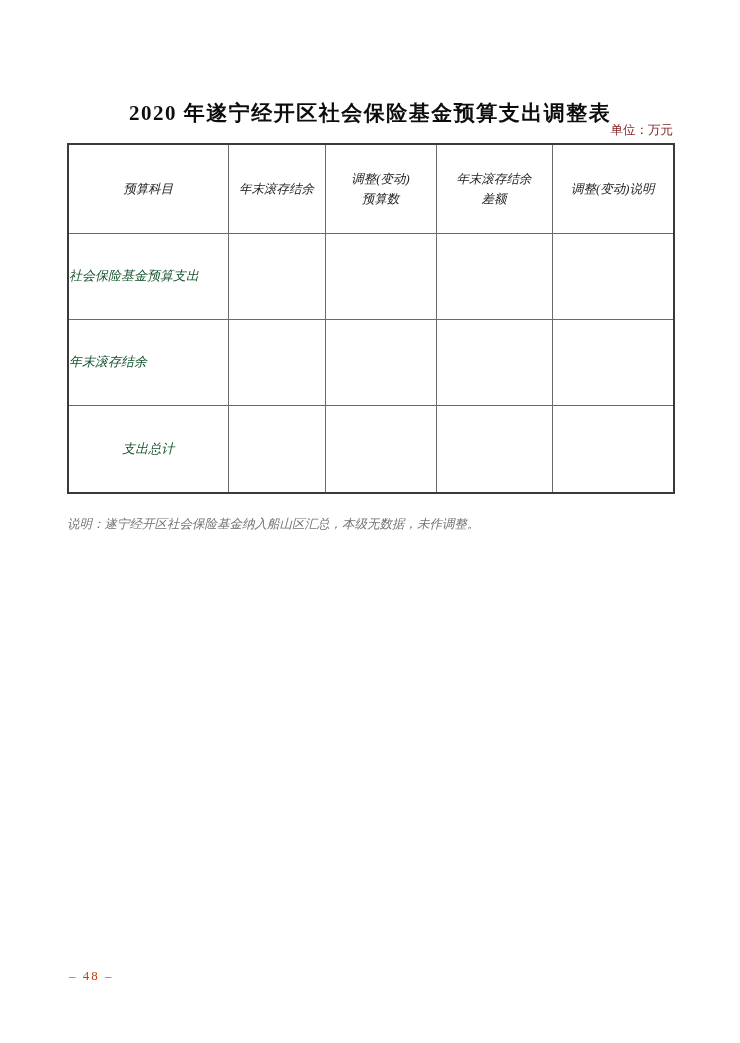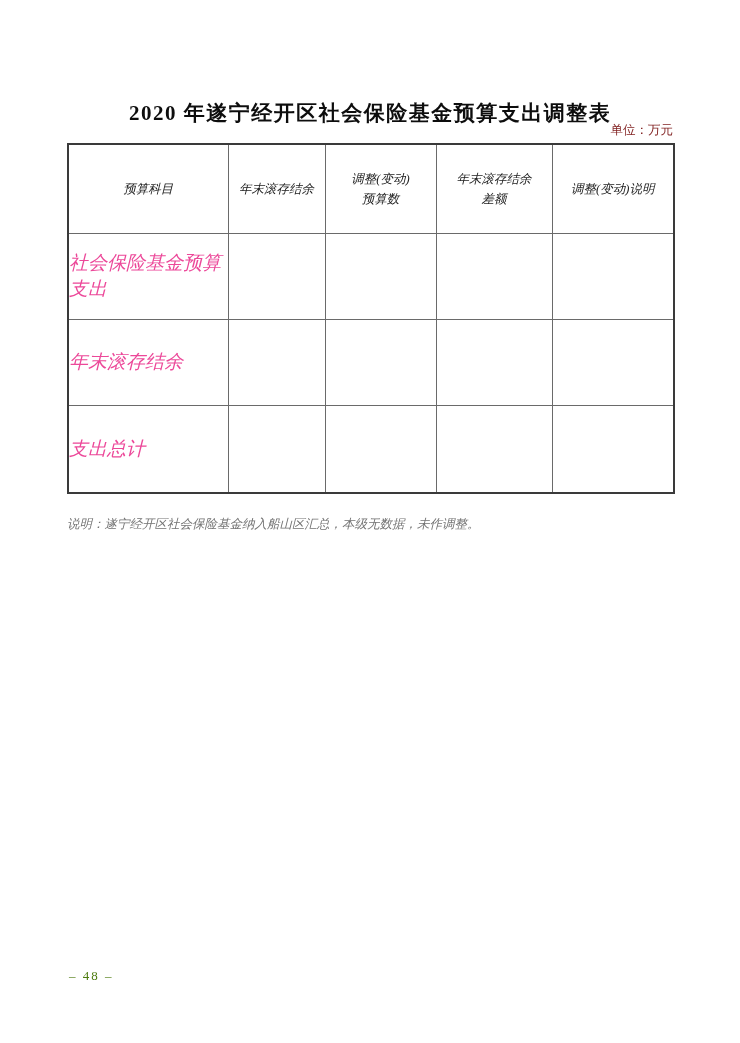--- a/index.html
+++ b/index.html
@@ -60,48 +60,48 @@
   table.budget-table tbody tr.row-3 { height: 88px; }
   table.budget-table th {
     font-weight: normal;
     font-size: 12.5px;
     line-height: 20px;
     text-align: center;
     white-space: pre-line;
     color: #222222;
   }
   td.label-cell {
-    font-size: 19px;
-    color: #ec4899;
+    font-size: 13px;
+    color: #14532d;
   }
   td.label-left {
     text-align: left;
     padding-left: 4px;
   }
   td.label-center {
-    text-align: left;
+    text-align: center;
   }
   .note {
     position: absolute;
     top: 515px;
     left: 67px;
     width: 606px;
     margin: 0;
     font-size: 12.5px;
     line-height: 18px;
     font-style: italic;
     color: #737373;
   }
   .page-number {
     position: absolute;
     top: 968px;
     left: 69px;
     font-size: 13px;
     letter-spacing: 2px;
-    color: #4d7c0f;
+    color: #c2410c;
   }
 </style>
 </head>
 <body>
 
 <div class="page">
 
   <h1 class="title">2020 年遂宁经开区社会保险基金预算支出调整表</h1>
 
   <div class="unit-label">单位：万元</div>

